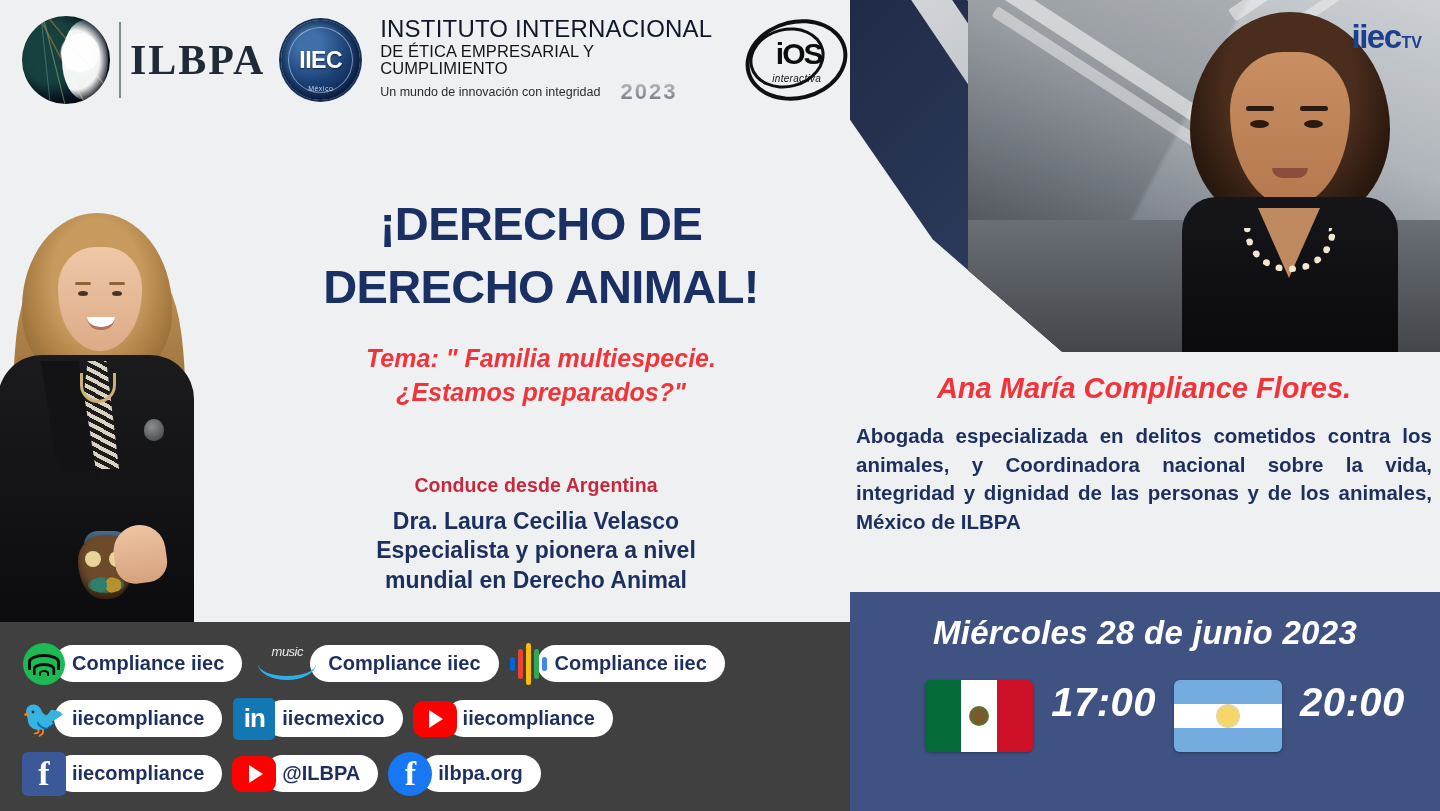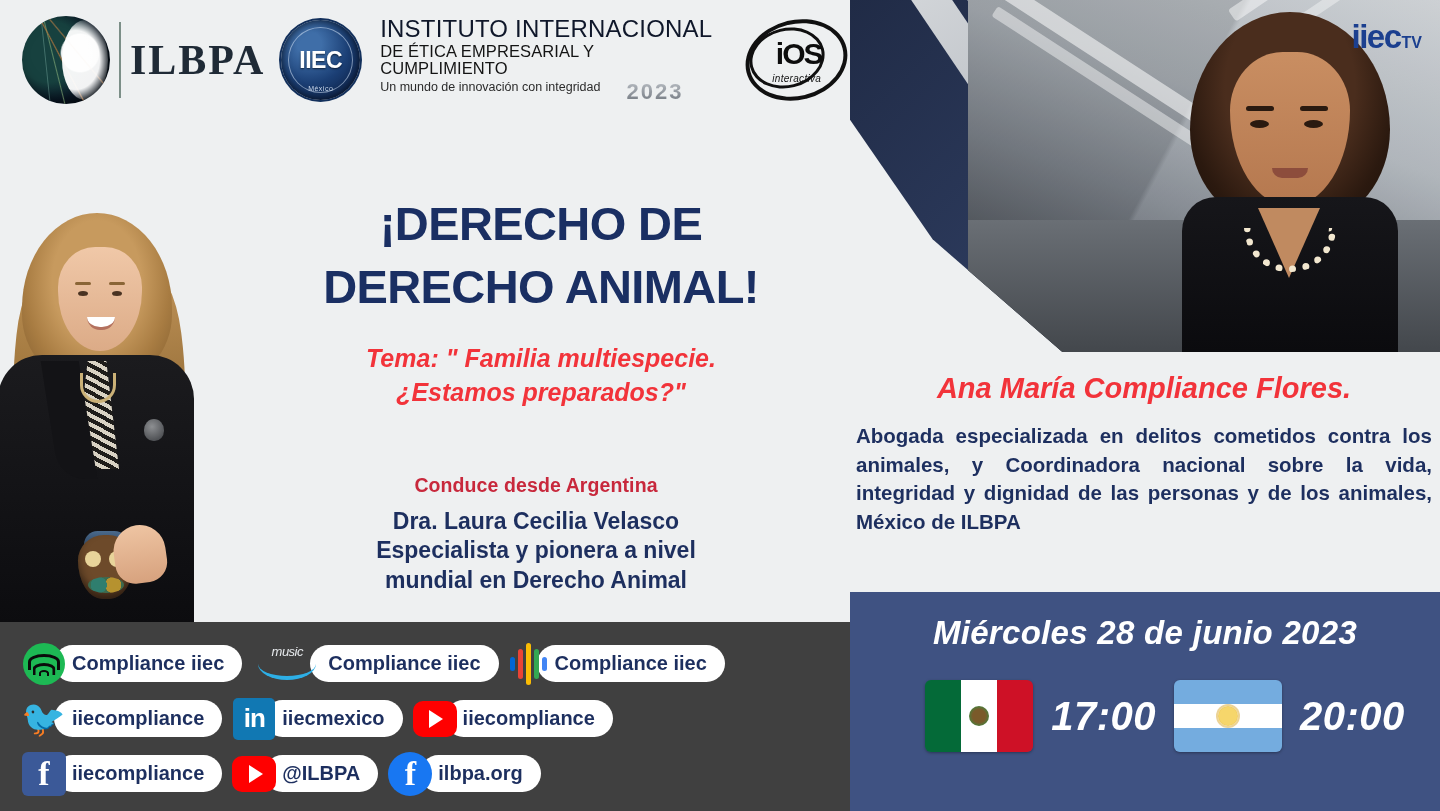--- a/index.html
+++ b/index.html
@@ -80,21 +80,21 @@
     position:absolute; inset:1px; border-radius:50%;
     background:conic-gradient(from 200deg, rgba(255,255,255,.30) 0 28%, transparent 29% 100%);
     mask:radial-gradient(circle, transparent 0 72%, #000 73% 100%);
     -webkit-mask:radial-gradient(circle, transparent 0 72%, #000 73% 100%);
   }
 
   
   .inst { margin-left:12px; line-height:1.02; }
   .inst-l1 { font-size:24px; font-weight:400; color:#0f172a; letter-spacing:.2px; }
   .inst-l2 { font-size:16.5px; font-weight:400; color:#141414; letter-spacing:.1px; margin-top:2px; }
-  .inst-l3 { display:flex; align-items:flex-start; gap:26px; margin-top:4px; }
+  .inst-l3 { display:flex; align-items:center; gap:20px; margin-top:4px; }
   .inst-l3 .tag { font-size:12.5px; color:#2b2b2b; }
   .inst-l3 .yr {
     font-family:"Liberation Sans", sans-serif; font-weight:700; font-size:22px;
     color:#8a8f96; letter-spacing:2px;
     background:linear-gradient(180deg,#b9bec4,#70767e); -webkit-background-clip:text; background-clip:text; color:transparent;
   }
 
   
   .ios-logo {
     width:108px; height:92px; margin-left:14px; position:relative;
@@ -284,21 +284,21 @@
 
   
   .date-band {
     position:absolute; left:850px; top:592px; width:590px; height:219px; z-index:6;
     background:#3f5282; color:#fff;
   }
   .date-line {
     padding-top:22px; text-align:center; font-style:italic; font-weight:700;
     font-size:33px; letter-spacing:.3px;
   }
-  .times { display:flex; align-items:center; justify-content:center; gap:18px; margin-top:28px;padding-left:40px; }
+  .times { display:flex; align-items:flex-start; justify-content:center; gap:18px; margin-top:28px;padding-left:40px; }
   .flag { width:108px; height:72px; border-radius:6px; overflow:hidden; position:relative; box-shadow:0 1px 3px rgba(0,0,0,.35); }
   .flag-mx { display:flex; }
   .flag-mx i { flex:1; display:block; }
   .flag-mx .g{ background:#046a38; } .flag-mx .w{ background:#fff; } .flag-mx .r{ background:#ce1126; }
   .flag-mx .crest{
     position:absolute; left:50%; top:50%; width:20px; height:20px; transform:translate(-50%,-50%);
     border-radius:50%; background:radial-gradient(circle,#7a5a2a 0 45%,#4f7a3a 70%,#6a5027 100%);
   }
   .flag-ar { display:flex; flex-direction:column; }
   .flag-ar i { flex:1; display:block; }

